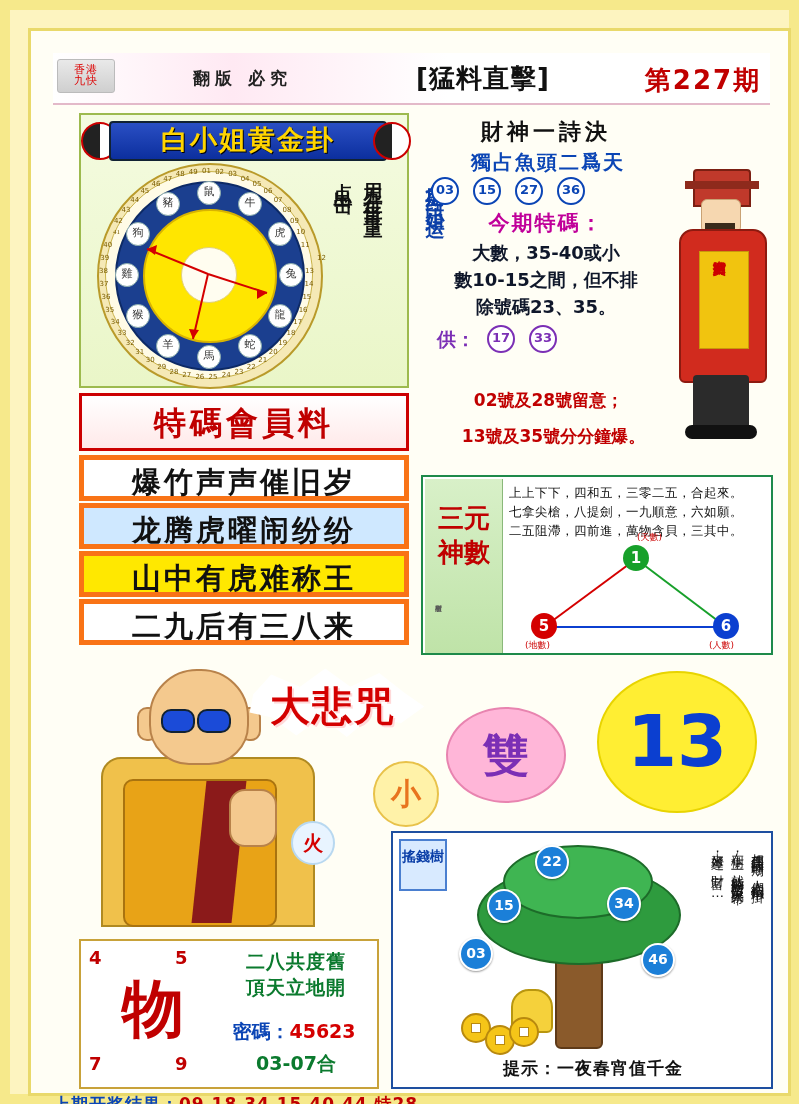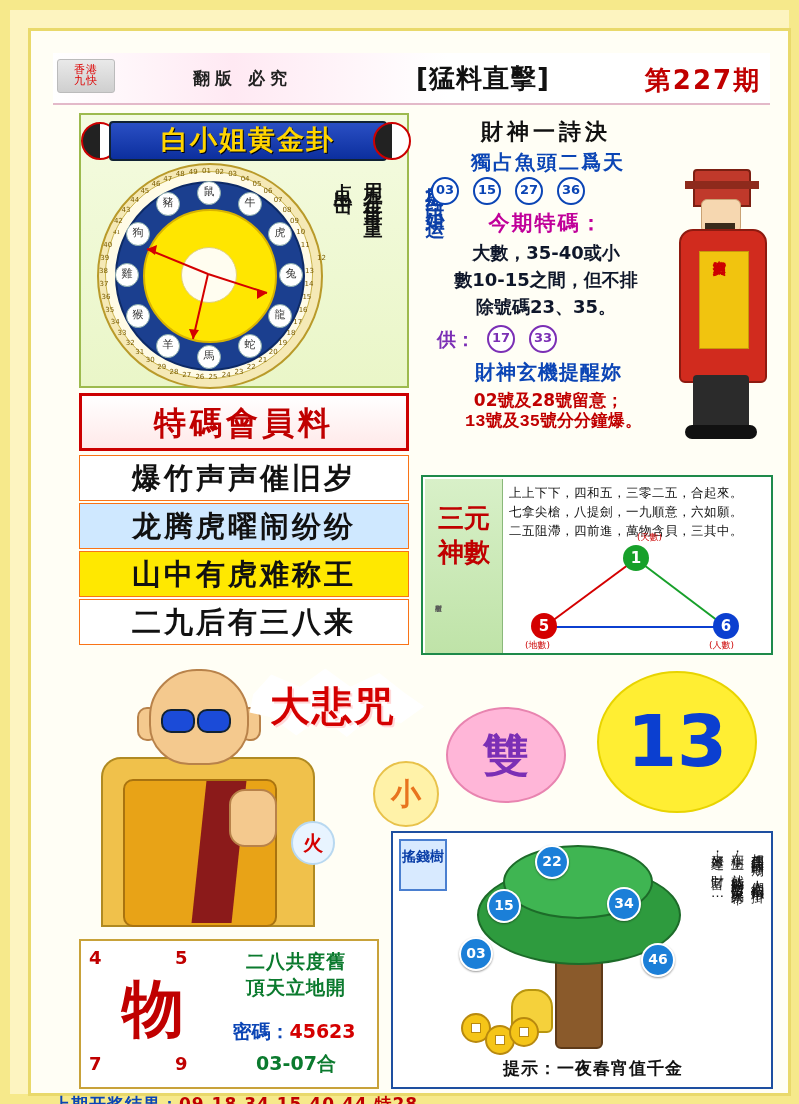--- a/index.html
+++ b/index.html
@@ -75,21 +75,21 @@
   #vc1{left:0;}
   #vc2{left:30px;}
   #vc4{left:92px;color:#0b3fa8;}
 
   #member-box{left:48px;top:362px;width:330px;height:58px;
     background:linear-gradient(180deg,#fff,#ffe9e9);
     border:3px solid #c00;}
   #member-box .t{position:absolute;left:0;top:6px;width:324px;text-align:center;
     font-size:32px;font-weight:bold;color:#c00000;letter-spacing:4px;}
 
-  .poem{left:48px;width:330px;height:46px;border:1px solid #f97316;font-size:29px;font-weight:bold;
+  .poem{left:48px;width:330px;height:46px;border:5px solid #f97316;font-size:29px;font-weight:bold;
     text-align:center;line-height:44px;letter-spacing:3px;color:#111;}
   #p1{top:424px;background:#ffffff;}
   #p2{top:472px;background:#cfe8ff;}
   #p3{top:520px;background:#ffe800;}
   #p4{top:568px;background:#ffffff;}
 
   
   #right-top{left:390px;top:82px;width:352px;height:355px;}
   #rt-title{left:10px;top:4px;width:230px;text-align:center;font-size:22px;font-weight:bold;color:#111;letter-spacing:4px;}
   #rt-line{left:2px;top:36px;width:250px;text-align:center;font-size:20px;font-weight:bold;color:#0b45b5;letter-spacing:2px;}
@@ -97,21 +97,21 @@
   .ball{position:absolute;width:24px;height:24px;border-radius:50%;border:2px solid #0b45b5;
     color:#0b45b5;font-size:13px;font-weight:bold;text-align:center;line-height:21px;background:#fff;}
   #rt-sub{left:0px;top:96px;width:250px;text-align:center;font-size:21px;font-weight:bold;color:#c0009a;letter-spacing:2px;}
   #rt-body{left:0px;top:126px;width:250px;font-size:18px;font-weight:bold;color:#0f172a;line-height:27px;text-align:center;}
   #rt-gong{left:0px;top:212px;width:250px;height:26px;}
   #rt-gong .lbl{position:absolute;left:16px;top:2px;font-size:19px;color:#7b2fb5;font-weight:bold;}
   .ball-p{position:absolute;width:24px;height:24px;border-radius:50%;border:2px solid #7b2fb5;
     color:#7b2fb5;font-size:13px;font-weight:bold;text-align:center;line-height:21px;background:#fff;}
   #rt-remind{left:0px;top:246px;width:255px;text-align:center;font-size:20px;font-weight:bold;color:#0b45b5;letter-spacing:1px;}
   #rt-r1{left:0px;top:276px;width:255px;text-align:center;font-size:17px;font-weight:bold;color:#c00000;}
-  #rt-r2{left:0px;top:296px;width:265px;text-align:center;font-size:17px;font-weight:bold;color:#c00000;font-family:Liberation Mono, monospace;}
+  #rt-r2{left:0px;top:312px;width:265px;text-align:center;font-size:17px;font-weight:bold;color:#c00000;}
 
   
   #god{left:250px;top:50px;width:100px;height:300px;}
   #god-hat{position:absolute;left:22px;top:6px;width:54px;height:34px;background:#c0392b;border:2px solid #7b1f12;border-radius:4px 4px 0 0;}
   #god-hat:after{content:"";position:absolute;left:-10px;top:10px;width:74px;height:8px;background:#8e2a1c;}
   #god-face{position:absolute;left:30px;top:36px;width:38px;height:32px;background:#f6d7b0;border:1px solid #c9a274;border-radius:6px;}
   #god-beard{position:absolute;left:34px;top:60px;width:30px;height:26px;background:#3a2a1a;border-radius:0 0 14px 14px;}
   #god-robe{position:absolute;left:8px;top:66px;width:84px;height:150px;background:#d12b1e;border:2px solid #8e1a10;border-radius:14px 14px 6px 6px;}
   #god-robe:after{content:"";position:absolute;left:18px;top:20px;width:48px;height:96px;background:#f1c40f;border:1px solid #c9970b;}
   #god-txt{position:absolute;left:28px;top:88px;width:28px;color:#c00;font-size:13px;font-weight:bold;line-height:16px;text-align:center;
@@ -323,21 +323,20 @@
       <div id="rt-body" class="abs">
         <div>大數，35-40或小</div>
         <div>數10-15之間，但不排</div>
         <div>除號碼23、35。</div>
       </div>
       <div id="rt-gong" class="abs">
         <div class="lbl">供：</div>
         <div class="ball-p" style="left:66px;top:0;">17</div>
         <div class="ball-p" style="left:108px;top:0;">33</div>
       </div>
-      <div id="rt-remind" class="abs">財神玄機提醒妳</div>
       <div id="rt-r1" class="abs">02號及28號留意；</div>
       <div id="rt-r2" class="abs">13號及35號分分鐘爆。</div>
 
       <div id="god" class="abs">
         <div id="god-hat"></div>
         <div id="god-face"></div>
         <div id="god-beard"></div>
         <div id="god-robe"></div>
         <div id="god-txt">招財進寶</div>
         <div id="god-legs"></div>

